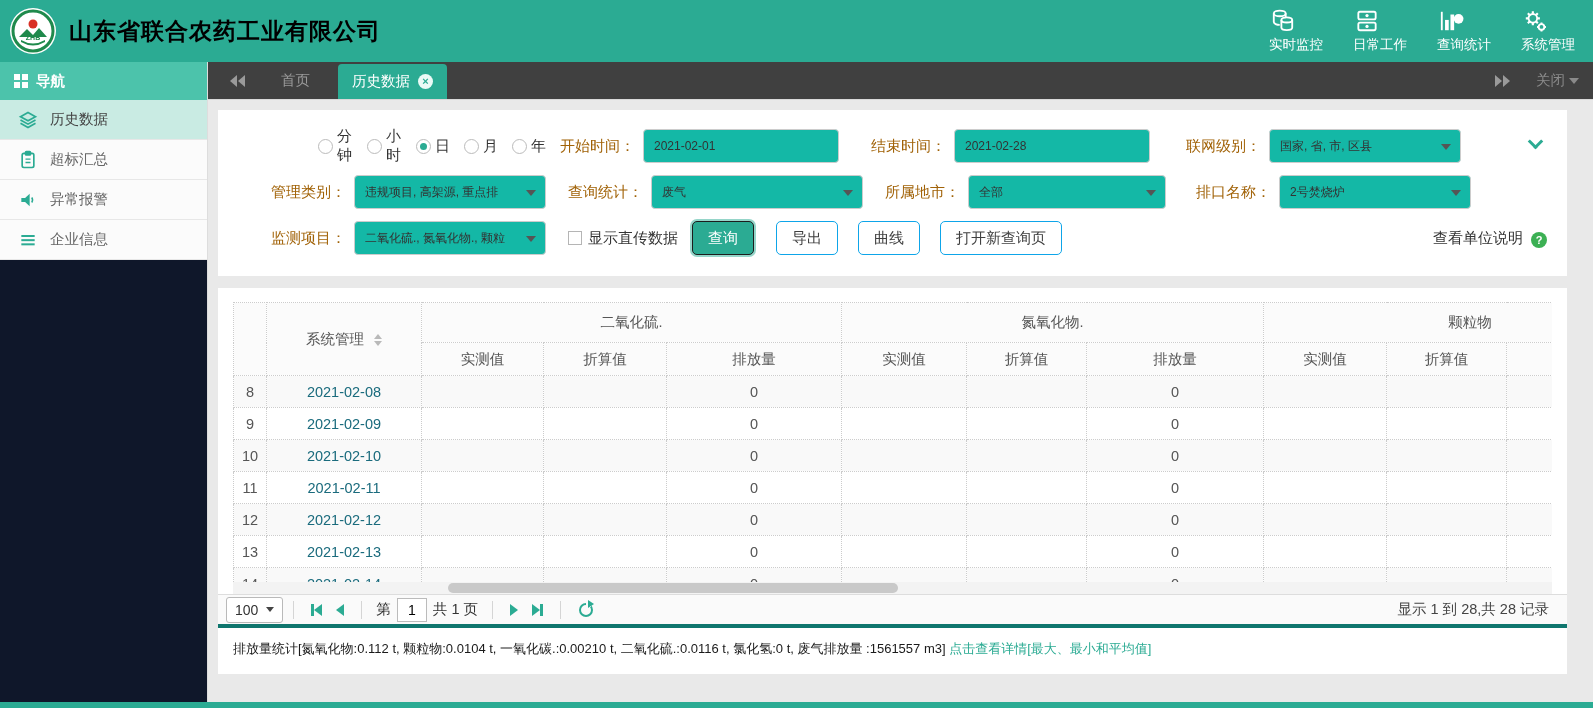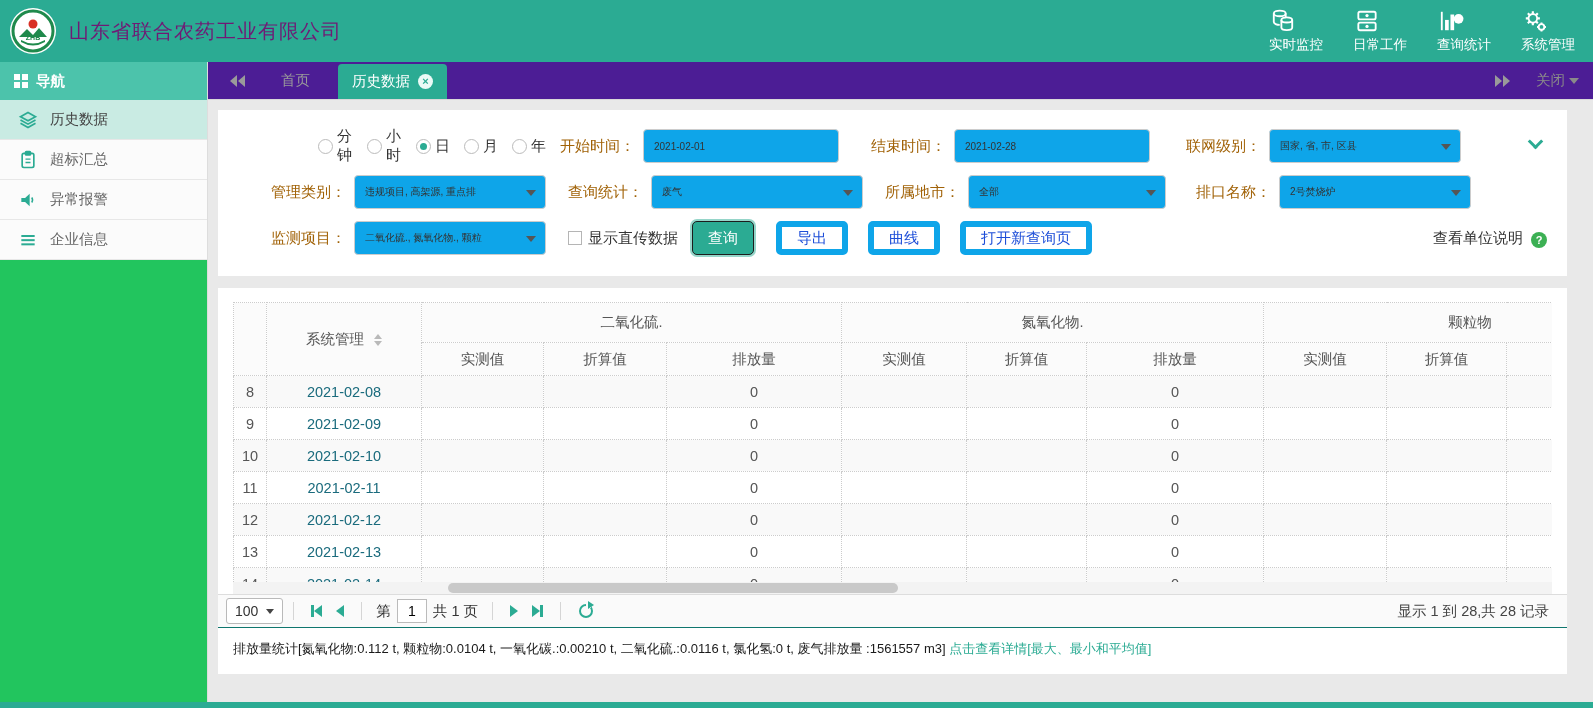--- a/index.html
+++ b/index.html
@@ -3,67 +3,67 @@
 <meta charset="utf-8">
 <style>
   * { margin:0; padding:0; box-sizing:border-box; }
   html,body { width:1593px; height:708px; }
   body { font-family:"Liberation Sans","DejaVu Sans",sans-serif; font-size:14px; color:#333; background:#fff; }
   .app { position:relative; width:1593px; height:708px; overflow:hidden; background:#e9e9e9; }
 
   
   .hdr { height:62px; background:#2bab93; display:flex; align-items:center; padding:0 18px 0 10px; }
   .logo { width:46px; height:46px; border-radius:50%; background:#fff; flex:0 0 auto; display:flex; align-items:center; justify-content:center; }
-  .hdr-title { color:#701a75; font-size:20px; font-weight:normal; margin-left:13px; letter-spacing:1px; }
+  .hdr-title { color:#000000; font-size:23px; font-weight:bold; margin-left:13px; letter-spacing:1px; }
   .hdr-nav { margin-left:auto; display:flex; gap:30px; }
   .hdr-item { display:flex; flex-direction:column; color:#fff; cursor:pointer; }
   .hdr-item svg { width:28px; height:26px; }
   .hdr-item .lbl { font-size:13.5px; margin-top:2px; }
 
   
   .main { display:flex; height:640px; }
-  .sidebar { width:212px; background:#22c55e; border-right:1px solid #ddd; }
+  .sidebar { width:212px; background:#0f172a; border-right:1px solid #ddd; }
   .side-hd { height:38px; background:#4cc3ab; color:#fff; font-weight:bold; font-size:14.5px; display:flex; align-items:center; padding-left:14px; gap:8px; }
   .grid-ic { display:grid; grid-template-columns:6px 6px; grid-template-rows:6px 6px; gap:2px; }
   .grid-ic i { background:#fff; }
   .side-item { height:40px; display:flex; align-items:center; gap:12px; padding-left:18px; border-bottom:1px solid #e7e7e7; color:#666; font-size:14.5px; cursor:pointer; background:#fbfbfb; }
   .side-item.active { background:#c9ebe3; color:#444; }
   .side-item svg { width:20px; height:20px; flex:0 0 auto; }
 
   .content { flex:1; display:flex; flex-direction:column; background:#e9e9e9; }
 
   
-  .tabbar { height:38px; background:#4c1d95; border-bottom:1px solid #d9d9d9; display:flex; align-items:center; padding:0 14px 0 22px; position:relative; }
+  .tabbar { height:38px; background:#404040; border-bottom:1px solid #d9d9d9; display:flex; align-items:center; padding:0 14px 0 22px; position:relative; }
   .dbl-arrow { display:flex; gap:1px; cursor:pointer; }
   .dbl-arrow i { width:0; height:0; border-top:6px solid transparent; border-bottom:6px solid transparent; }
   .dbl-arrow.left i { border-right:7px solid #9a9a9a; }
   .dbl-arrow.right i { border-left:7px solid #9a9a9a; }
   .tab-home { color:#9a9a9a; margin-left:36px; font-size:14.5px; cursor:pointer; }
   .tab-active { margin-left:28px; align-self:flex-end; height:35px; background:#2bab93; color:#fff; border-radius:4px 4px 0 0; display:flex; align-items:center; gap:8px; padding:0 14px; font-size:14.5px; cursor:pointer; }
   .tab-close { width:15px; height:15px; border-radius:50%; background:#eafaf6; color:#2bab93; font-size:11px; line-height:15px; text-align:center; font-weight:bold; cursor:pointer; }
   .tab-right { margin-left:auto; display:flex; align-items:center; gap:26px; }
   .close-menu { color:#8a8a8a; font-size:14.5px; cursor:pointer; }
   .close-menu .caret { display:inline-block; margin-left:4px; width:0; height:0; border-left:5px solid transparent; border-right:5px solid transparent; border-top:6px solid #8a8a8a; vertical-align:middle; }
 
   
   .work { padding:10px 26px 0 10px; }
   .fpanel { background:#fff; padding:18px 20px 20px 20px; position:relative; }
   .frow { display:flex; align-items:center; height:36px; margin-bottom:10px; }
   .flabel { font-size:15px; color:#a16207; text-align:right; }
-  .inp, .sel { height:34px; border:1px solid #ccc; border-radius:4px; background:#0ea5e9; font-size:10px; color:#333; }
+  .inp, .sel { height:34px; border:1px solid #ccc; border-radius:4px; background:#14b8a6; font-size:12px; color:#333; }
   .inp { padding:0 10px; width:196px; font-family:inherit; }
   .sel { position:relative; display:flex; align-items:center; padding:0 26px 0 10px; cursor:pointer; white-space:nowrap; overflow:hidden; }
   .sel:after { content:""; position:absolute; right:9px; top:14px; width:0; height:0; border-left:5px solid transparent; border-right:5px solid transparent; border-top:6px solid #555; }
   .sel .sv { overflow:hidden; white-space:nowrap; display:block; }
   .radio-grp { display:flex; gap:14px; margin-left:80px; width:228px; }
   .radio { display:flex; align-items:center; gap:4px; cursor:pointer; font-size:15px; color:#333; }
   .rb { width:15px; height:15px; border:1px solid #bbb; border-radius:50%; background:#fff; position:relative; flex:0 0 auto; }
   .rb.on:after { content:""; position:absolute; left:3px; top:3px; width:7px; height:7px; border-radius:50%; background:#2bab93; }
   .cb { width:14px; height:14px; border:1px solid #b5b5b5; background:#fff; margin-right:6px; flex:0 0 auto; cursor:pointer; }
-  .btn { height:34px; padding:0 15px; background:#fff; border:6px solid #0ea5e9; border-radius:5px; font-size:15px; color:#1d4ed8; cursor:pointer; font-family:inherit; }
+  .btn { height:34px; padding:0 15px; background:#fff; border:1px solid #0ea5e9; border-radius:5px; font-size:15px; color:#404040; cursor:pointer; font-family:inherit; }
   .btn-query { background:#2bab93; color:#fff; border:1px solid #1c1c1c; box-shadow:0 0 0 2px rgba(43,171,147,.5); }
   .chev-collapse { position:absolute; right:26px; top:26px; width:11px; height:11px; border-right:3px solid #2bab93; border-bottom:3px solid #2bab93; transform:rotate(45deg); cursor:pointer; }
   .unit-link { margin-left:auto; display:flex; align-items:flex-end; gap:8px; font-size:15px; color:#333; cursor:pointer; }
   .q-ic { width:16px; height:16px; border-radius:50%; background:#3cb054; color:#fff; font-size:11px; font-weight:bold; text-align:center; line-height:16px; }
 
   
   .gpanel { background:#fff; margin-top:12px; padding:14px 15px 0 15px; }
   .tbl-clip { position:relative; width:1319px; height:292px; overflow:hidden; }
   table.dg { border-collapse:collapse; table-layout:fixed; width:1443px; }
   .dg th, .dg td { border:1px dotted #ccc; font-weight:normal; font-size:14.5px; color:#555; text-align:center; overflow:hidden; white-space:nowrap; }
@@ -74,21 +74,21 @@
   .dg td.c-time { color:#1a6b7d; }
   .dg th { position:relative; }
   .sort { display:inline-flex; flex-direction:column; gap:2px; margin-left:6px; vertical-align:middle; }
   .sort i { width:0; height:0; border-left:4px solid transparent; border-right:4px solid transparent; }
   .sort .up { border-bottom:5px solid #b9b9b9; }
   .sort .dn { border-top:5px solid #b9b9b9; }
   .hscroll { position:absolute; left:0; right:0; bottom:0; height:12px; background:#f3f3f3; }
   .hthumb { position:absolute; left:215px; top:1px; width:450px; height:10px; background:#c9c9c9; border-radius:5px; cursor:pointer; }
 
   
-  .pgbar { height:34px; border-top:1px solid #ddd; background:#fafafa; display:flex; align-items:center; padding:0 8px; margin:0 -15px; border-bottom:1px solid #0f766e; }
+  .pgbar { height:34px; border-top:1px solid #ddd; background:#fafafa; display:flex; align-items:center; padding:0 8px; margin:0 -15px; border-bottom:4px solid #0f766e; }
   .pg-size { height:26px; border:1px solid #b9b9b9; border-radius:3px; background:#fff; display:flex; align-items:center; gap:8px; padding:0 8px; cursor:pointer; font-size:14px; color:#333; }
   .pg-size .caret { width:0; height:0; border-left:4px solid transparent; border-right:4px solid transparent; border-top:5px solid #444; }
   .pg-sep { width:1px; height:18px; background:#d5d5d5; margin:0 10px; }
   .pg-btn { display:flex; align-items:center; cursor:pointer; margin:0 7px; }
   .tri-l { width:0; height:0; border-top:6px solid transparent; border-bottom:6px solid transparent; border-right:8px solid #2bab93; }
   .tri-r { width:0; height:0; border-top:6px solid transparent; border-bottom:6px solid transparent; border-left:8px solid #2bab93; }
   .pg-bar-i { width:3px; height:12px; background:#2bab93; }
   .pg-text { font-size:14.5px; color:#333; margin:0 4px; display:flex; align-items:center; gap:6px; }
   .pg-input { width:30px; height:24px; border:1px solid #bbb; text-align:center; font-size:14px; font-family:inherit; }
   .refresh { width:14px; height:14px; border:2px solid #2bab93; border-radius:50%; position:relative; cursor:pointer; margin-left:8px; }

